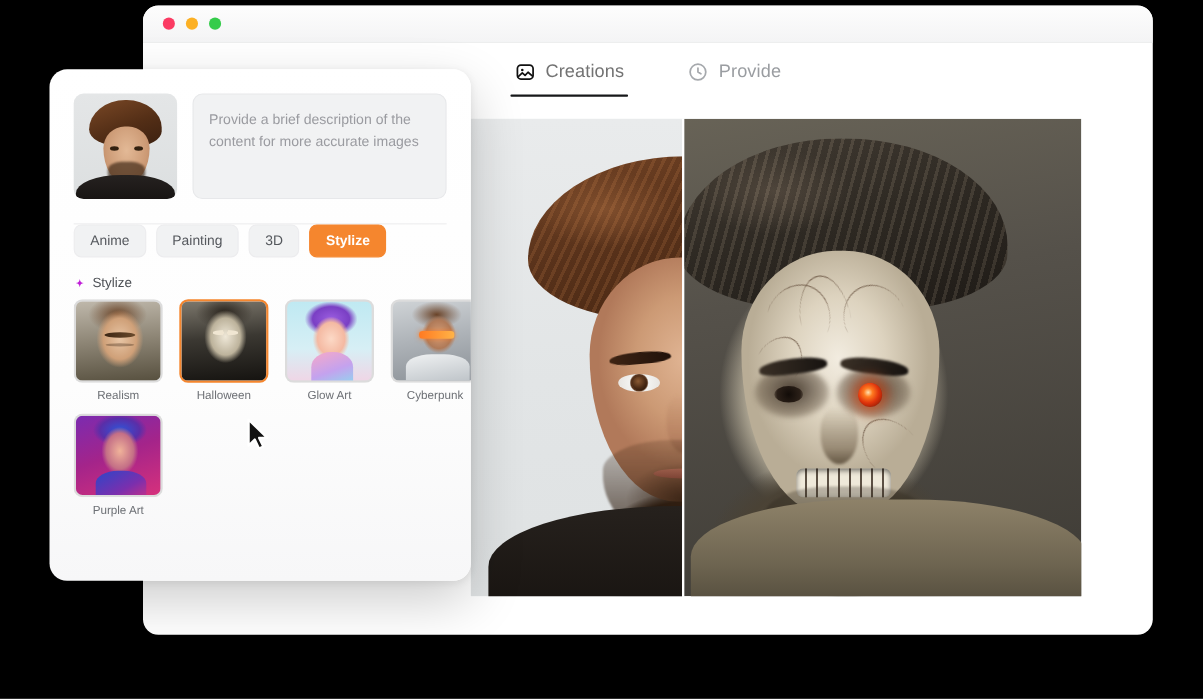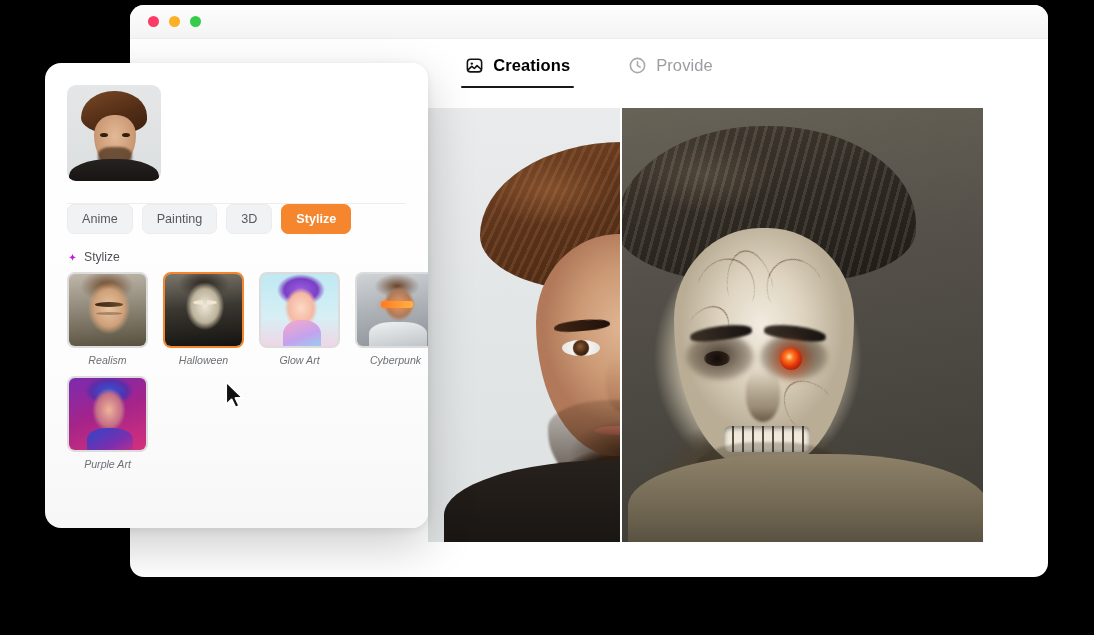--- a/index.html
+++ b/index.html
@@ -39,21 +39,21 @@
     width: 100%; height: 60px;
     display: flex; align-items: center; justify-content: center;
     gap: 50px;
   }
   .tab {
     display: flex; align-items: center; gap: 9px;
     padding: 6px 4px 13px 4px;
     cursor: pointer; position: relative;
   }
   .tab .tab-label { font-size: 16.5px; letter-spacing: .1px; }
-  .tab.active .tab-label { color: #000000; font-weight: 700; }
+  .tab.active .tab-label { color: #737373; font-weight: 400; }
   .tab.inactive .tab-label { color: #9a9da1; font-weight: 400; }
   .tab.active::after {
     content: ""; position: absolute; left: 0; right: 0; bottom: 0;
     height: 2.5px; background: #17181a; border-radius: 2px;
   }
   .tab-icon { width: 19px; height: 19px; display: block; }
 
   
   .canvas-wrap {
     position: absolute;
@@ -306,21 +306,21 @@
     display: flex; align-items: center; gap: 6px;
     margin: 16px 0 8px 0;
   }
   .sparkle { width: 11px; height: 11px; display: block; }
   .substyle-label { font-size: 12.2px; color: #4e5156; }
 
   .thumb-grid {
     display: grid; grid-template-columns: repeat(4, 81px);
     gap: 9px 15px;
   }
-  .thumb-cell { width: 81px; cursor: pointer; font-style: italic; }
+  .thumb-cell { width: 81px; cursor: pointer; }
   .thumb-img {
     width: 81px; height: 76px; border-radius: 8px;
     overflow: hidden; position: relative;
     border: 2px solid transparent;
     background: #dcdcdc;
   }
   .thumb-cell.selected .thumb-img { border-color: #f5862e; }
   .thumb-cap {
     margin-top: 6px; text-align: center;
     font-size: 10.6px; color: #6d7075; line-height: 1.2;
@@ -452,20 +452,23 @@
 
     <div class="prompt-row">
       <div class="avatar-thumb">
         <div class="av-hair"></div>
         <div class="av-face"></div>
         <div class="av-eye-l"></div>
           <div class="av-eye-r"></div>
         <div class="av-beard"></div>
         <div class="av-shirt"></div>
       </div>
+      <div class="prompt-box">
+        <div class="prompt-placeholder">Provide a brief description of the content for more accurate images</div>
+      </div>
     </div>
 
     <div class="divider"></div>
 
 
     <div class="chip-row">
       <div class="chip">
         <span>Anime</span>
       </div>
       <div class="chip">

